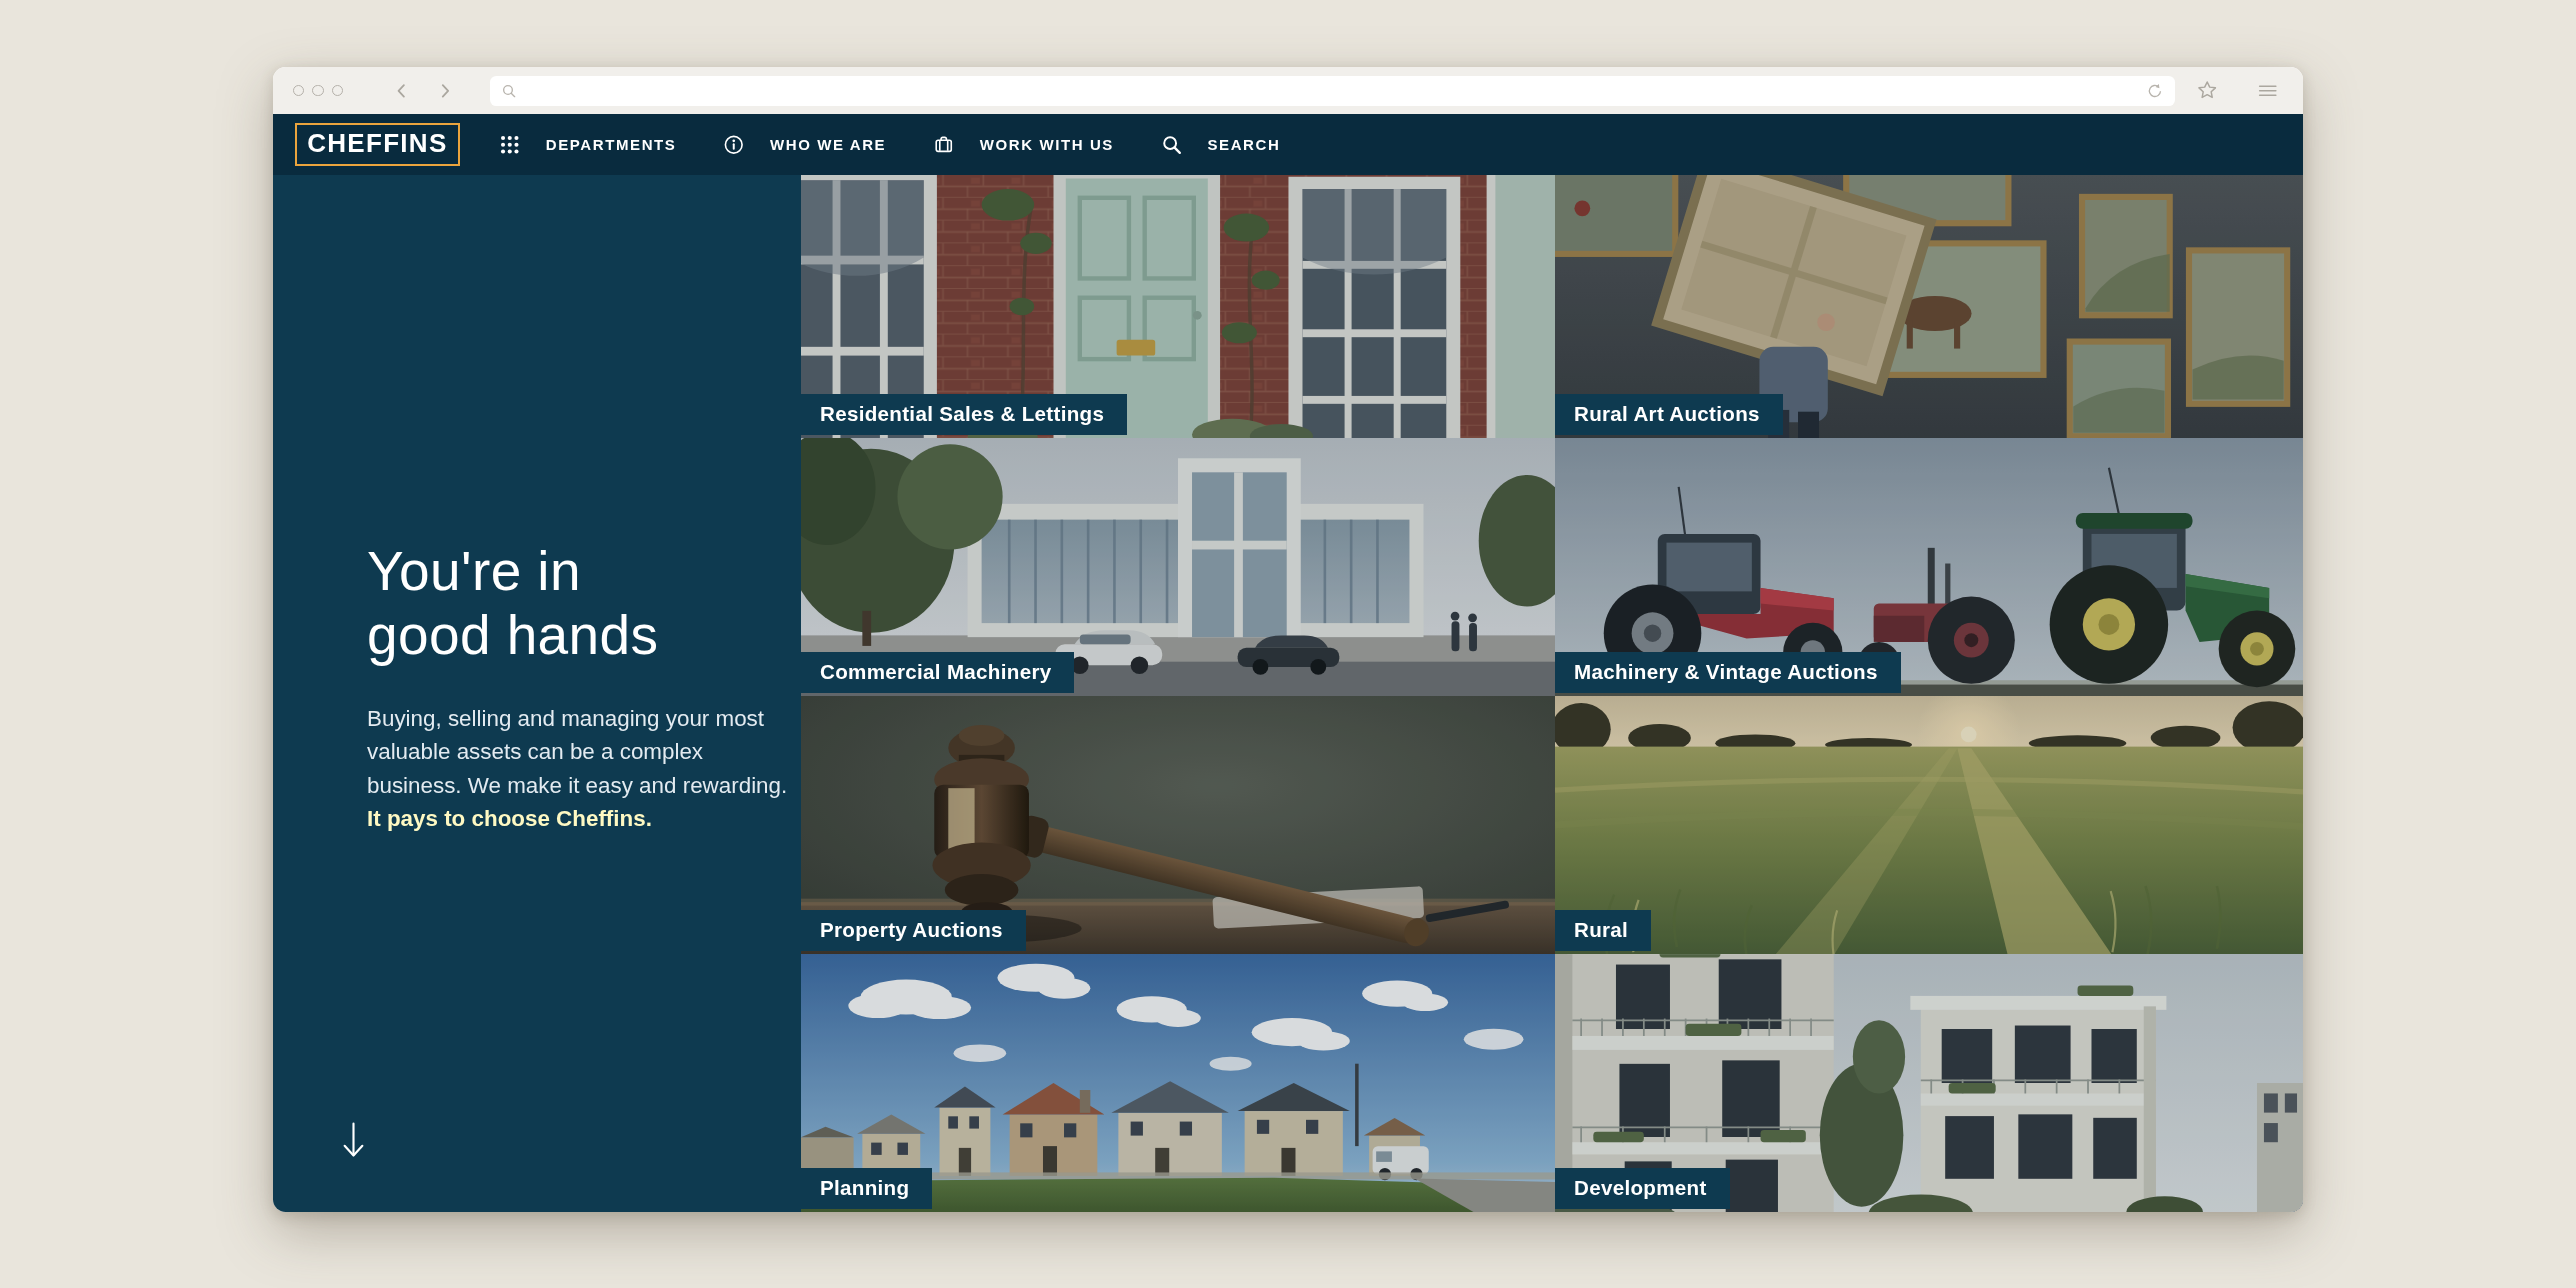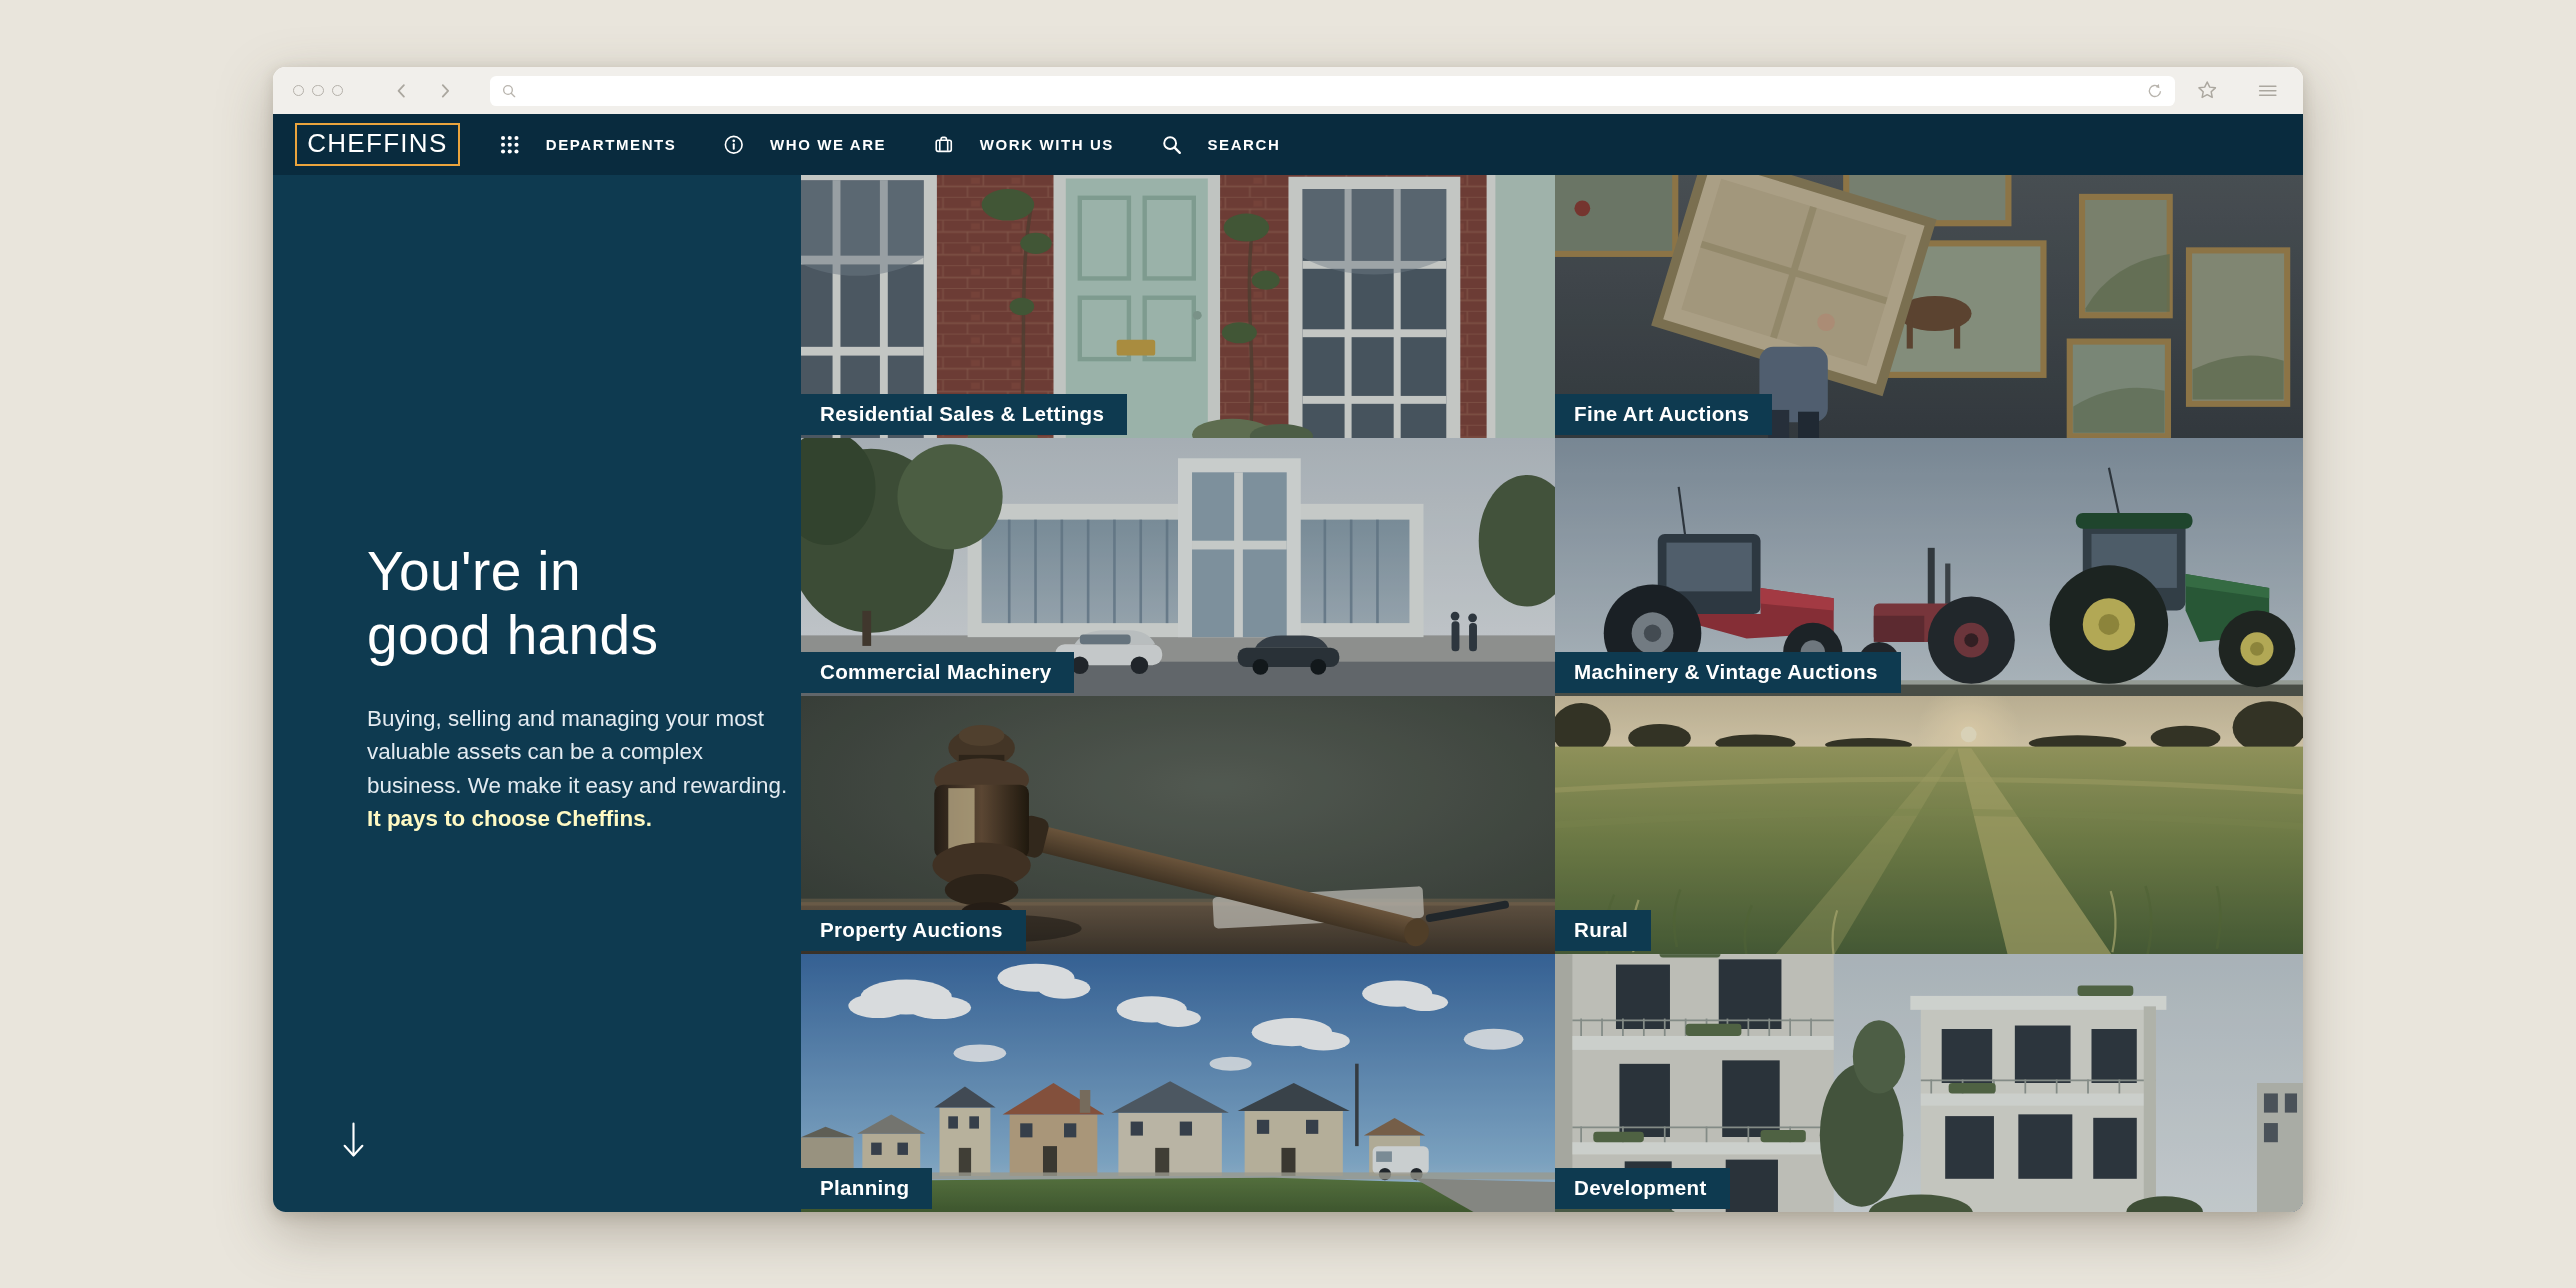--- a/index.html
+++ b/index.html
@@ -38,21 +38,21 @@
   }
   .chrome-icon { display: flex; align-items: center; justify-content: center; cursor: pointer; }
   .chrome-right { display: flex; align-items: center; gap: 38px; }
   
   .topnav {
     height: 61px; flex: 0 0 61px; background: #092b3e;
     display: flex; align-items: center; padding-left: 21.5px;
   }
   .logo-box {
     border: 2.7px solid #eba43d; color: #fff;
-    font-weight: 400; font-size: 26px; letter-spacing: 1.3px;
+    font-weight: 700; font-size: 26px; letter-spacing: 1.3px;
     padding: 2.7px 10.7px 4.5px 10.7px; cursor: pointer; white-space: nowrap;
   }
   .menu { display: flex; align-items: center; gap: 47px; margin-left: 39px; }
   .menu-item {
     display: flex; align-items: center; gap: 25px; cursor: pointer;
     color: #fff; font-size: 15px; font-weight: 600; letter-spacing: 1.6px; white-space: nowrap;
   }
   .menu-item svg { display: block; }
   
   .content { flex: 1; display: flex; background: #0e3a50; }
@@ -288,21 +288,21 @@
               <rect x="140" y="10" width="265" height="200" fill="#c9b897" stroke="#8f7f58" stroke-width="11"></rect>
               <rect x="162" y="32" width="221" height="156" fill="#bfae8c"></rect>
               <path d="M162,110 h221 M272,32 v156" stroke="#a89872" stroke-width="8" opacity=".8" fill="none"></path>
             </g>
           <rect x="236" y="196" width="78" height="86" rx="16" fill="#5d6b7c"></rect>
           <rect x="246" y="268" width="24" height="42" fill="#2b333d"></rect>
           <rect x="280" y="270" width="24" height="40" fill="#242c35"></rect>
           <circle cx="312" cy="168" r="10" fill="#caa183"></circle>
         </svg>
         <div class="shade"></div>
-        <div class="tile-chip">Fine Art Auctions</div>
+        <div class="tile-chip">Rural Art Auctions</div>
       </div>
 
       <div class="tile">
         <svg class="art" viewBox="0 0 860 300" preserveAspectRatio="xMidYMid slice">
           <defs>
               <linearGradient id="co-sky" x1="0" y1="0" x2="0" y2="1">
                 <stop offset="0" stop-color="#c3c9ce"></stop>
                 <stop offset="1" stop-color="#e9ebec"></stop>
               </linearGradient>
               <linearGradient id="co-glass" x1="0" y1="0" x2="0" y2="1">

